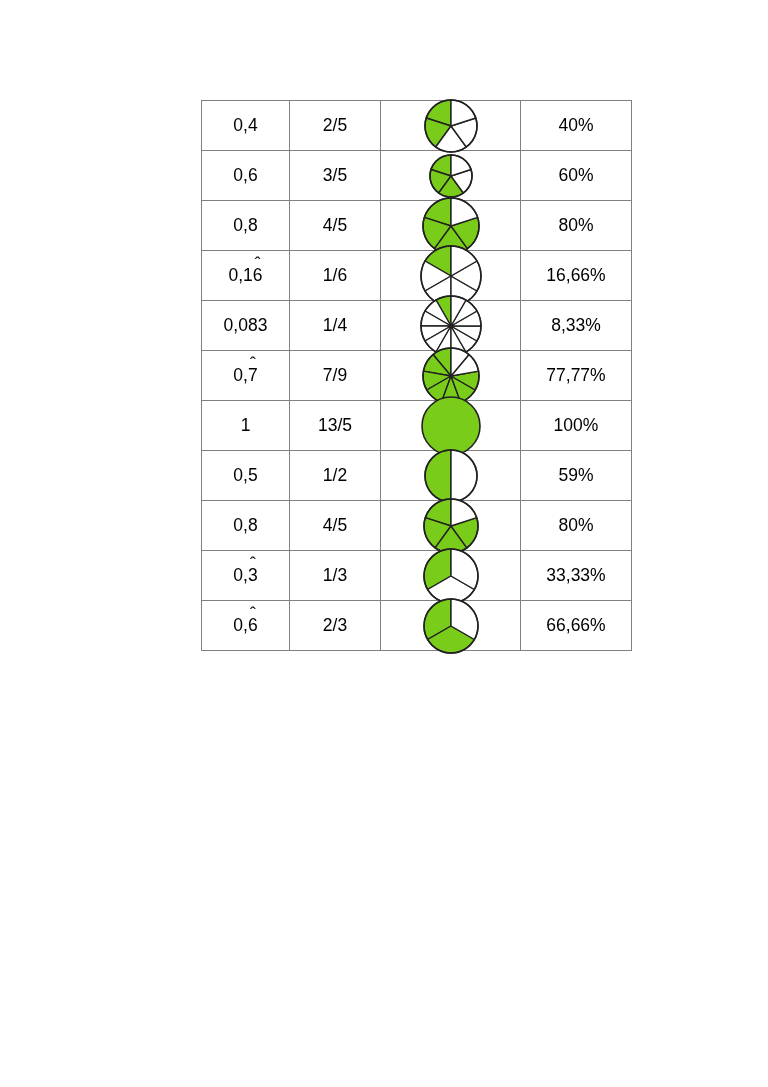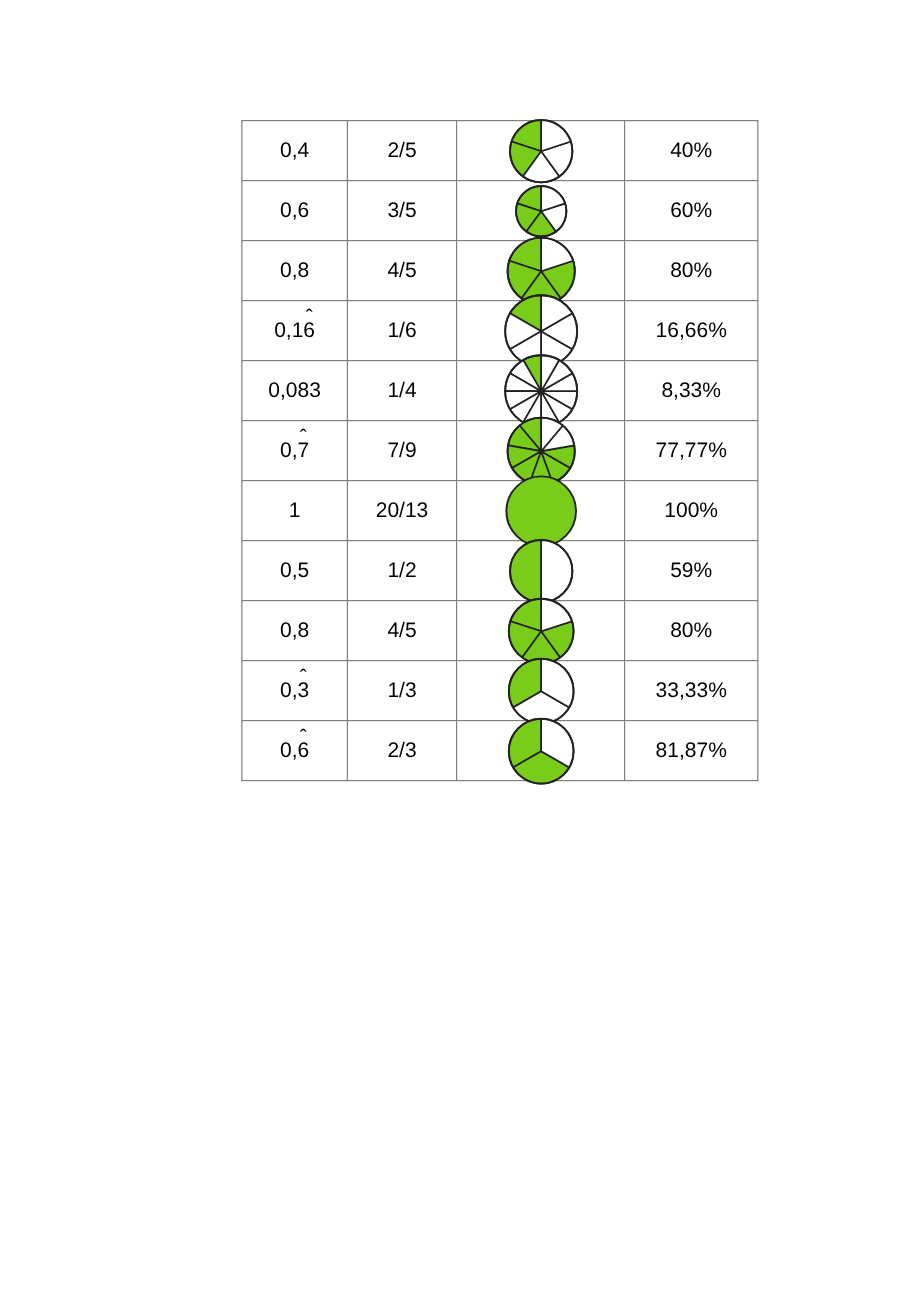--- a/index.html
+++ b/index.html
@@ -197,21 +197,21 @@
               <path d="M 30 30 L 57.575 25.138 A 28 28 0 0 0 47.998 8.551 Z" fill="#ffffff" stroke="#222222" stroke-width="1.4" stroke-linejoin="round"></path>
               <path d="M 30 30 L 47.998 8.551 A 28 28 0 0 0 30.000 2.000 Z" fill="#ffffff" stroke="#222222" stroke-width="1.4" stroke-linejoin="round"></path>
               <circle cx="30" cy="30" r="28" fill="none" stroke="#222222" stroke-width="1.6"></circle>
             </svg>
           </div>
         </td>
         <td class="cell-percent">77,77%</td>
       </tr>
       <tr>
         <td class="cell-decimal">1</td>
-        <td class="cell-fraction">20/13</td>
+        <td class="cell-fraction">13/5</td>
         <td class="cell-diagram">
           <div class="pie-holder">
             <svg width="62" height="62" viewBox="0 0 62 62">
               <circle cx="31" cy="31" r="29" fill="#7ACC1B" stroke="#222222" stroke-width="1.6"></circle>
             </svg>
           </div>
         </td>
         <td class="cell-percent">100%</td>
       </tr>
       <tr>
@@ -266,16 +266,16 @@
         <td class="cell-diagram">
           <div class="pie-holder">
             <svg width="58" height="58" viewBox="0 0 58 58">
               <path d="M 29 29 L 29.000 2.000 A 27 27 0 0 0 5.617 42.500 Z" fill="#7ACC1B" stroke="#222222" stroke-width="1.4" stroke-linejoin="round"></path>
               <path d="M 29 29 L 5.617 42.500 A 27 27 0 0 0 52.383 42.500 Z" fill="#7ACC1B" stroke="#222222" stroke-width="1.4" stroke-linejoin="round"></path>
               <path d="M 29 29 L 52.383 42.500 A 27 27 0 0 0 29.000 2.000 Z" fill="#ffffff" stroke="#222222" stroke-width="1.4" stroke-linejoin="round"></path>
               <circle cx="29" cy="29" r="27" fill="none" stroke="#222222" stroke-width="1.6"></circle>
             </svg>
           </div>
         </td>
-        <td class="cell-percent">81,87%</td>
+        <td class="cell-percent">66,66%</td>
       </tr>
     </tbody>
 </table>
 
 </body></html>

